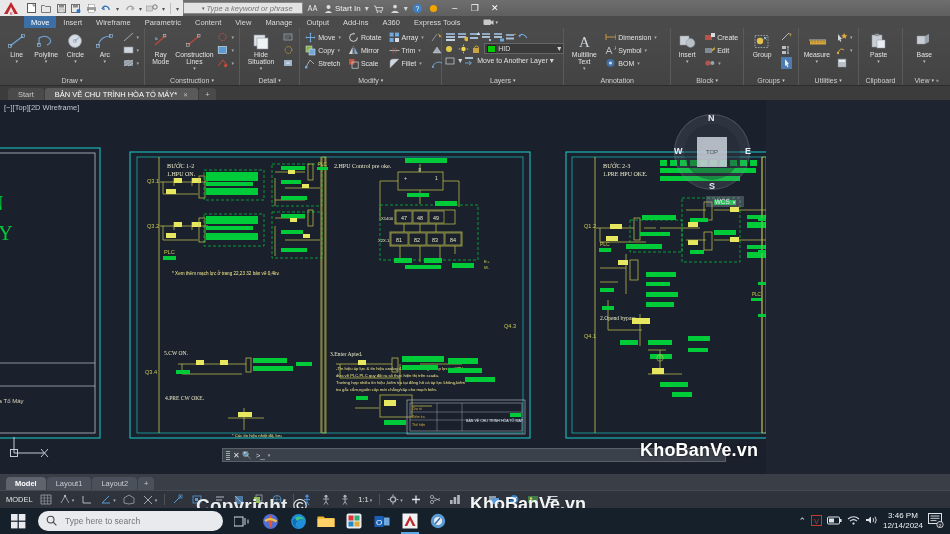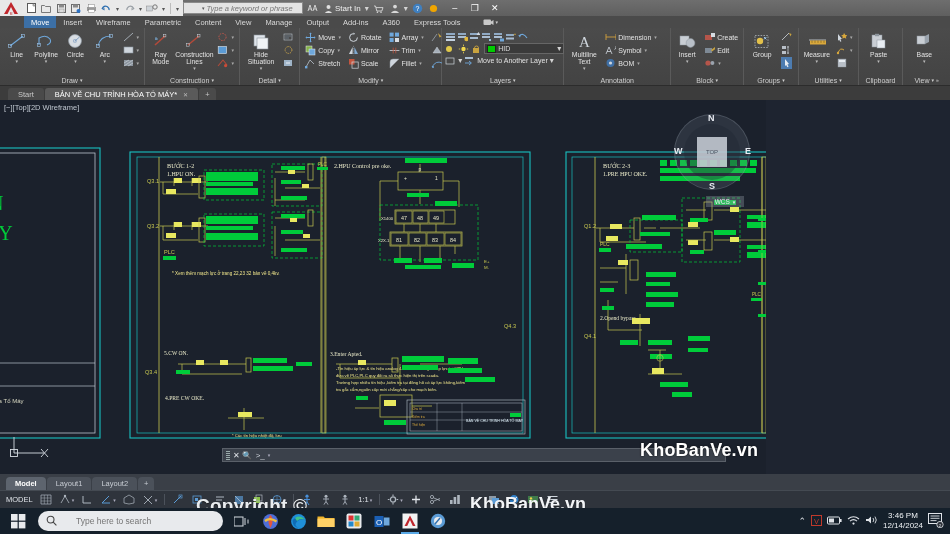--- a/index.html
+++ b/index.html
@@ -189,21 +189,21 @@
   .sb-sep{width:1px;height:11px;background:#4c525b;margin:0 2px;}
 
   
   .taskbar{
     position:absolute;top:508px;left:0;width:950px;height:26px;background:#15202b;
     display:flex;align-items:center;
   }
   .tb-start{width:36px;height:26px;display:flex;align-items:center;justify-content:center;}
   .tb-search{
     width:185px;height:20px;background:#e8eaed;border-radius:10px;display:flex;align-items:center;
-    gap:19px;padding:0 8px;margin-left:2px;
+    gap:8px;padding:0 8px;margin-left:2px;
   }
   .tb-search .mg{font-size:10px;color:#444;}
   .tb-search input{
     border:0;background:transparent;outline:none;font-size:8.5px;color:#444;flex:1;
     font-family:"Liberation Sans",sans-serif;
   }
   .tb-icons{display:flex;align-items:center;gap:2px;margin-left:6px;}
   .tb-ic{width:26px;height:26px;display:flex;align-items:center;justify-content:center;position:relative;}
   .tb-ic.active::after{content:"";position:absolute;bottom:0;left:4px;width:18px;height:2px;background:#5aa9e6;}
   .tray{margin-left:auto;display:flex;align-items:center;gap:5px;padding-right:6px;}

